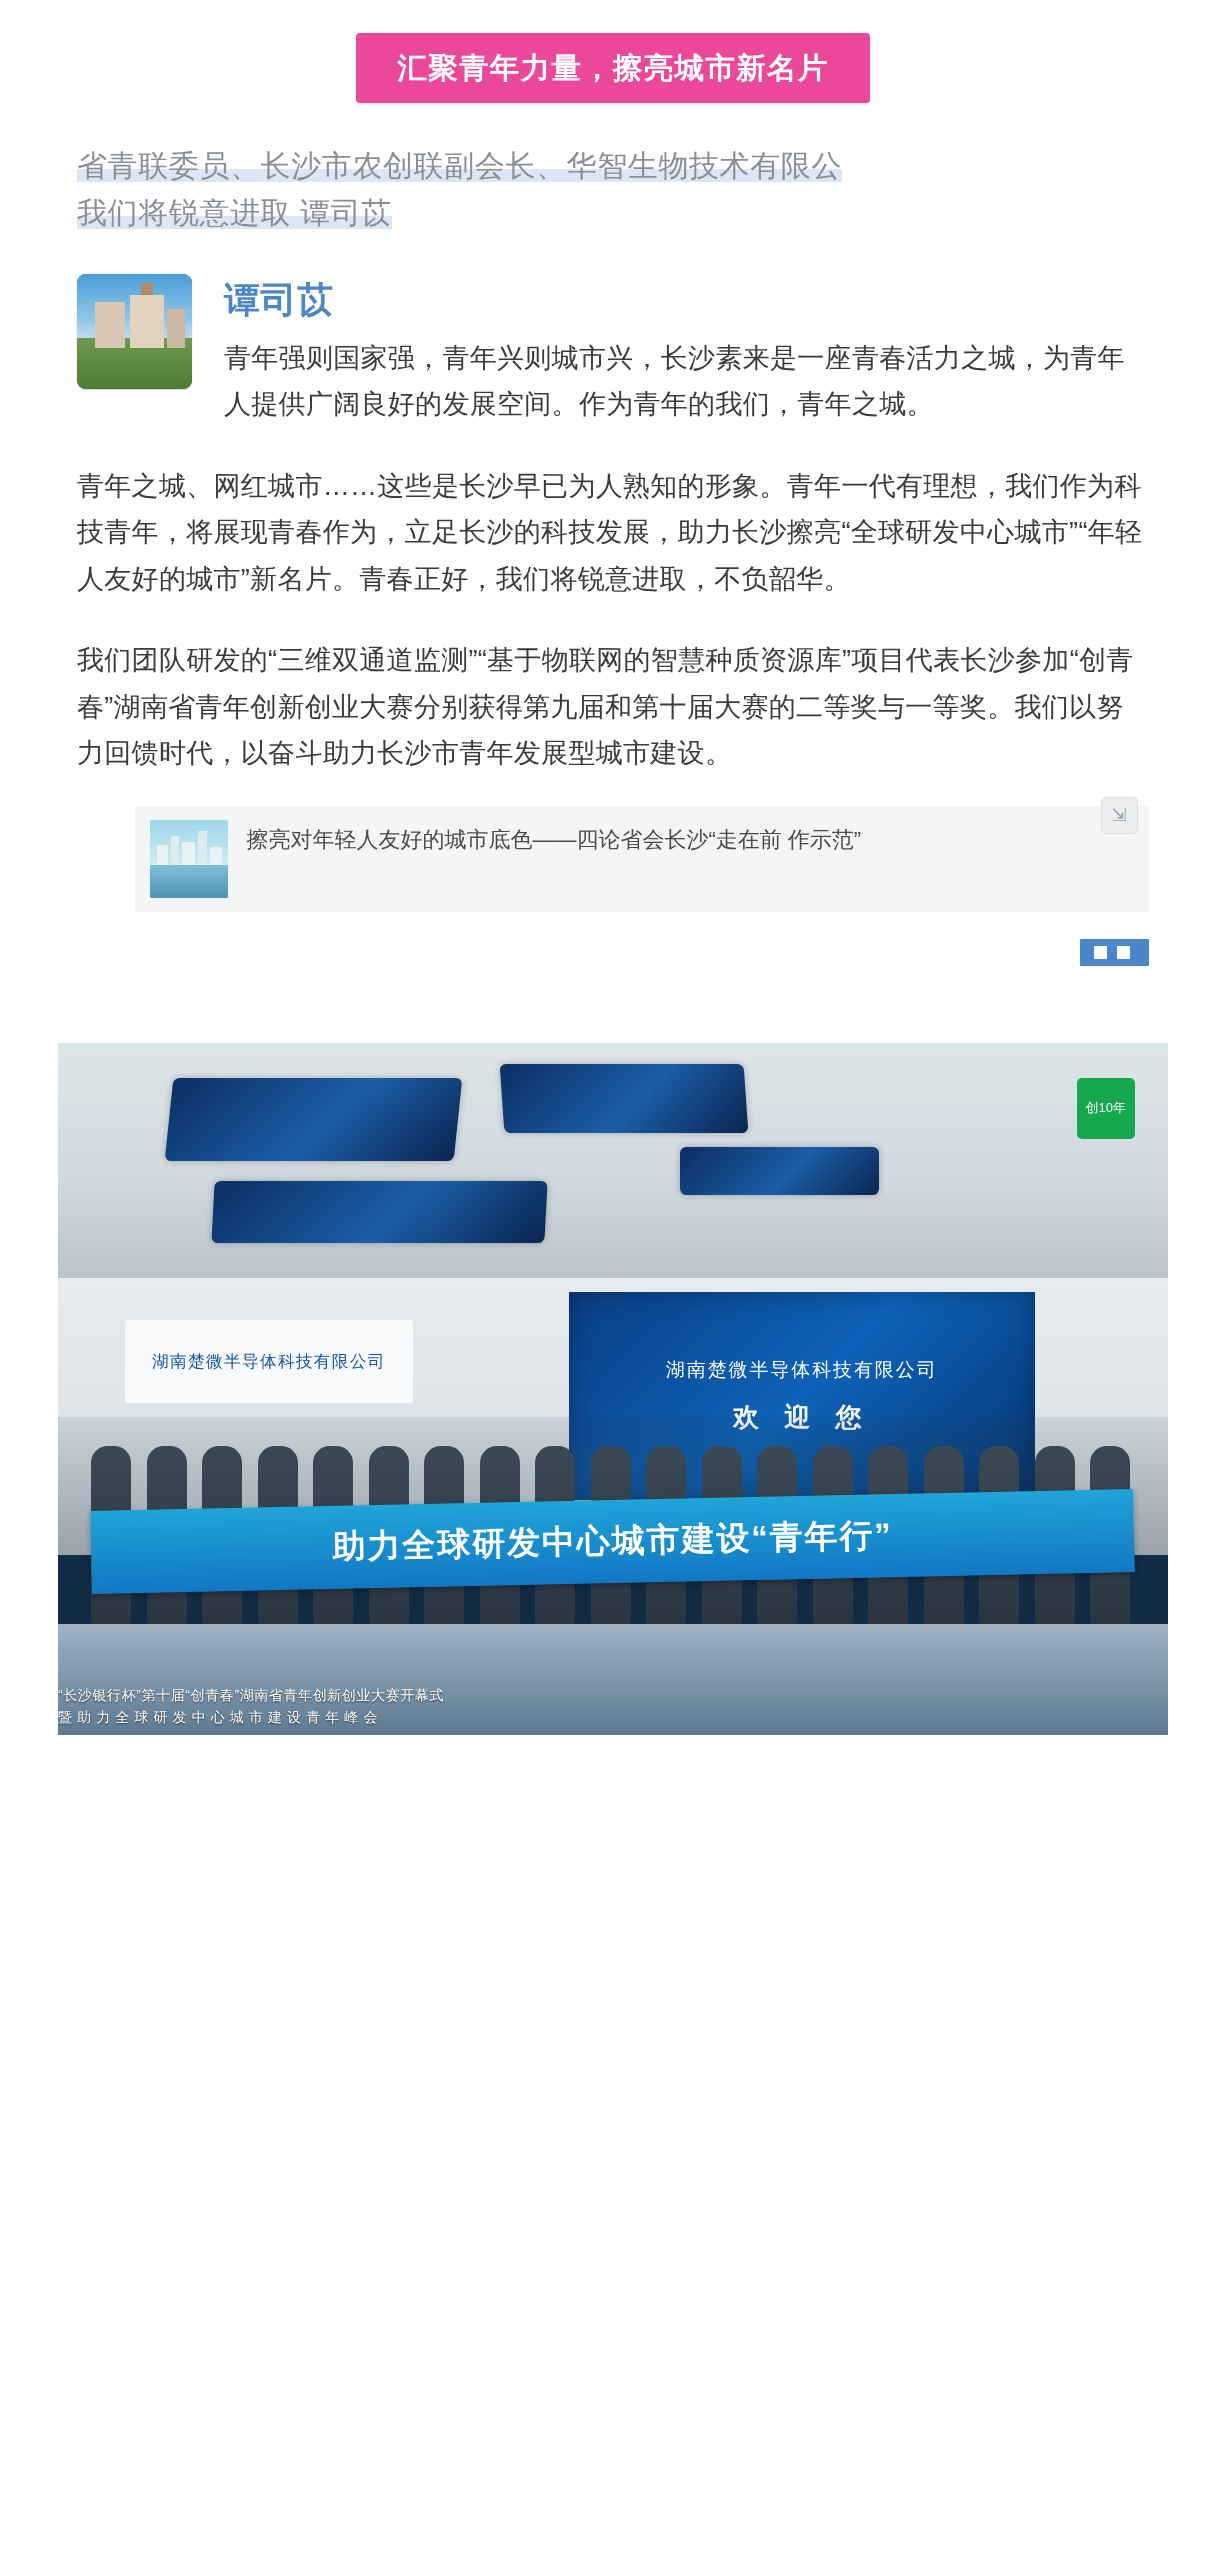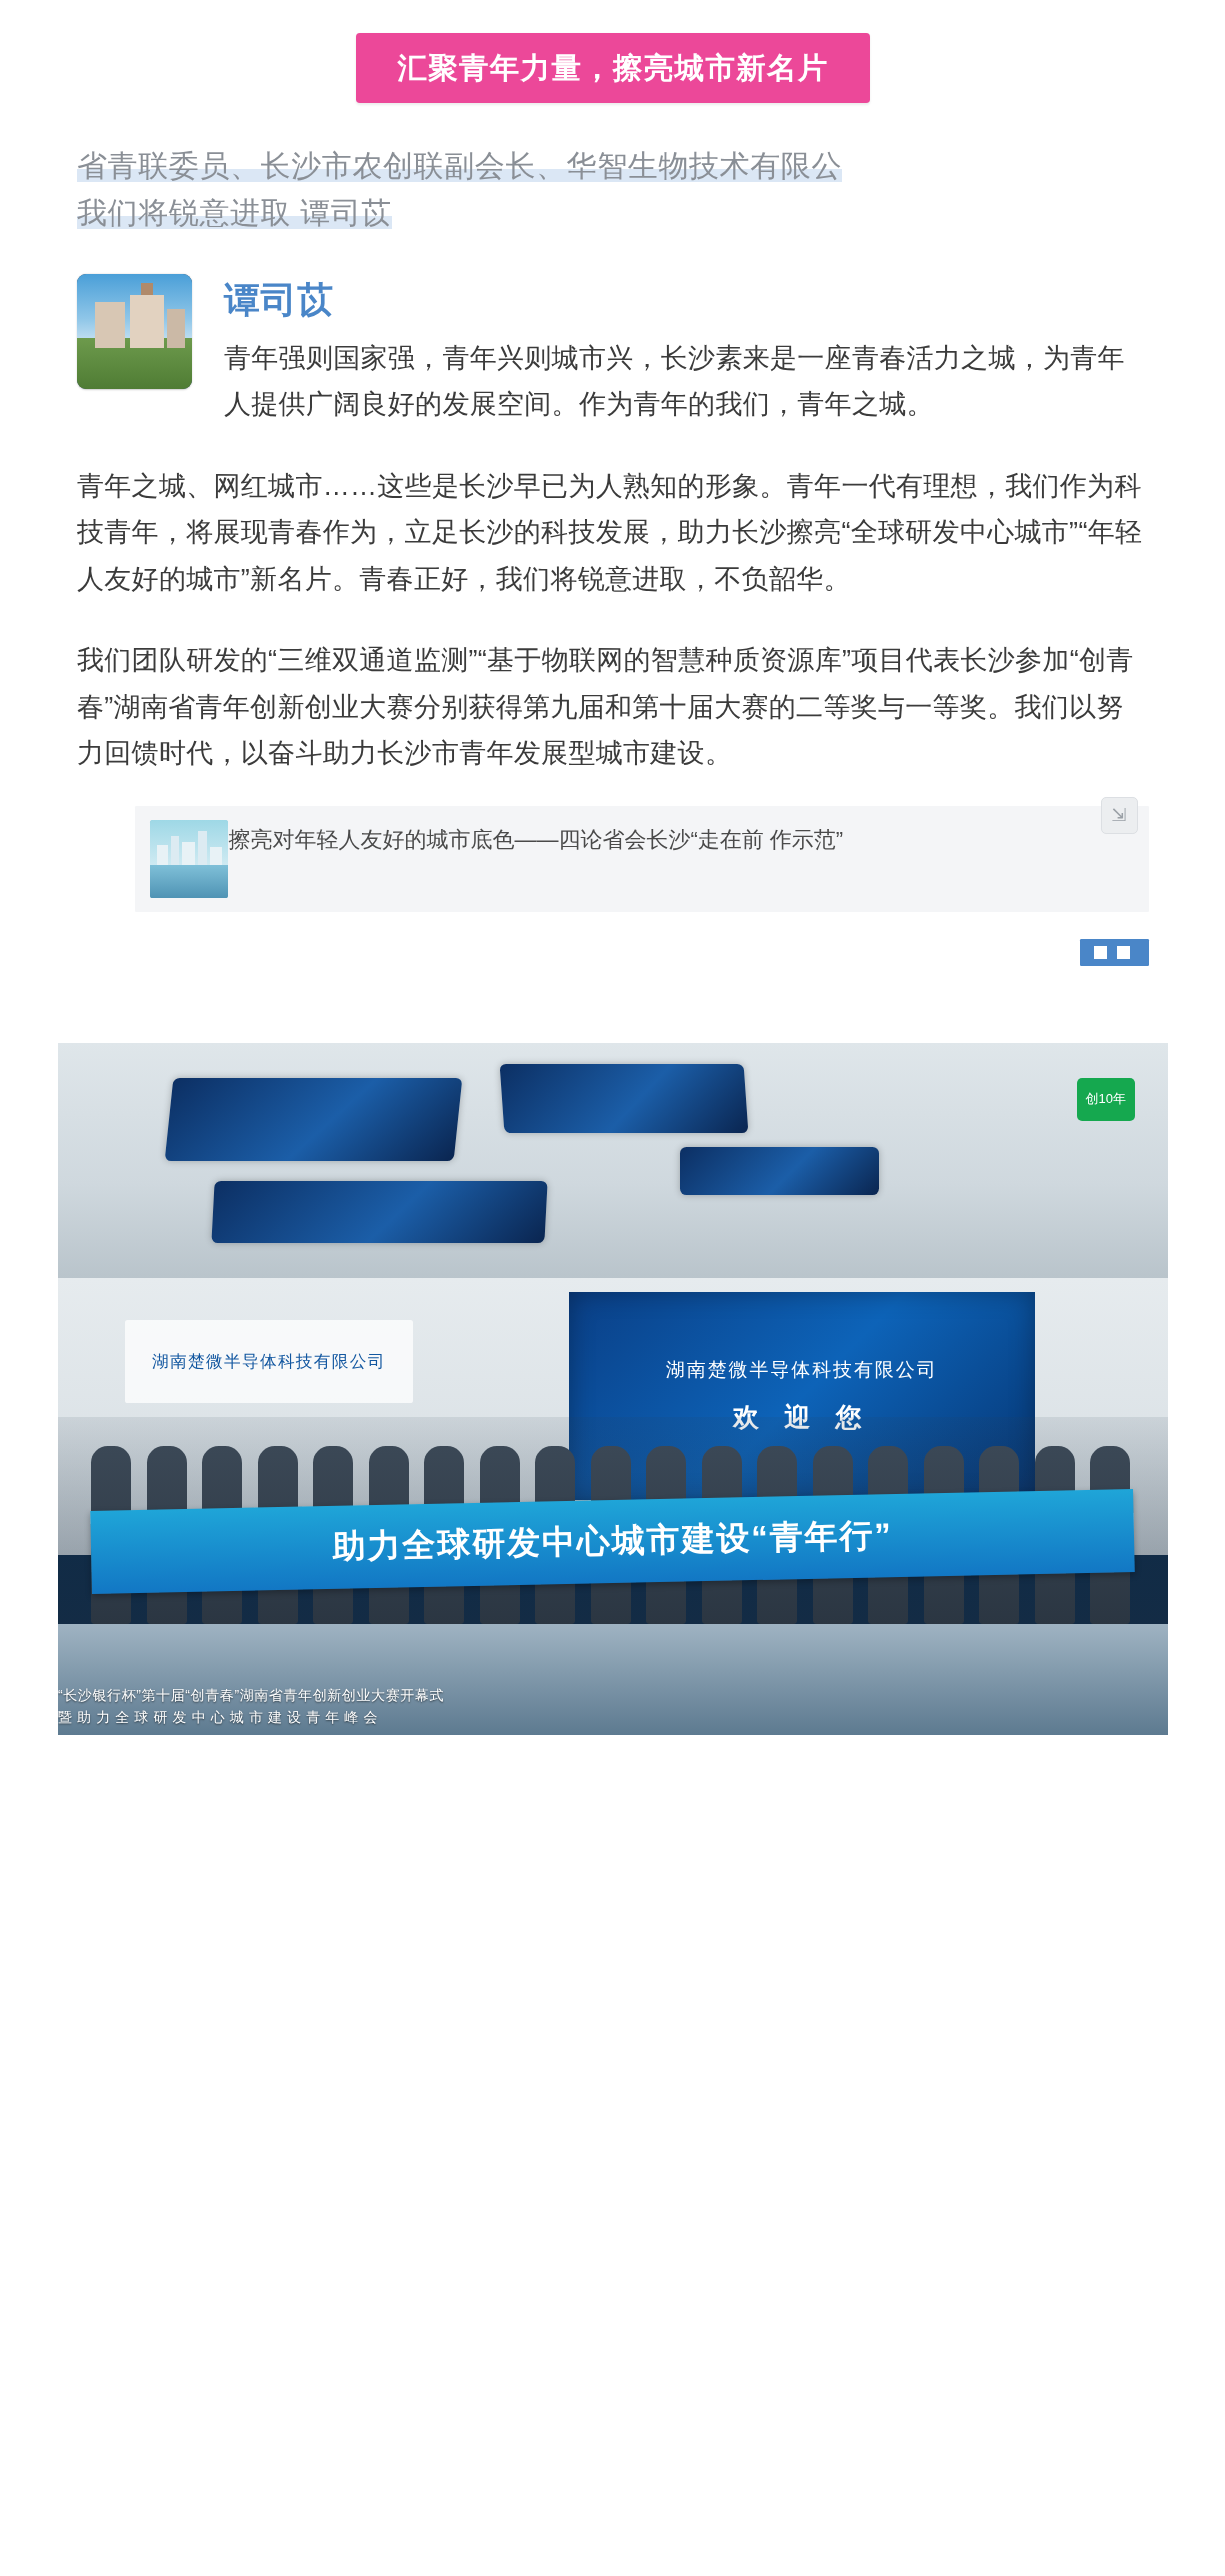--- a/index.html
+++ b/index.html
@@ -148,21 +148,21 @@
   .link-thumb .t-b {
     position:absolute; bottom:42%; background:#e8f2f6;
   }
   .link-thumb .t-b1 { left:8%; width:14%; height:26%; }
   .link-thumb .t-b2 { left:26%; width:11%; height:38%; background:#dcebf2;}
   .link-thumb .t-b3 { left:41%; width:16%; height:30%; }
   .link-thumb .t-b4 { left:61%; width:12%; height:44%; background:#dcebf2;}
   .link-thumb .t-b5 { left:77%; width:15%; height:24%; }
   .link-text {
     flex: 1 1 auto;
-    margin-left: 0;
+    margin-left: 18px;
     font-size: 22px;
     line-height: 1.5;
     color: #4a4a4a;
     padding-right: 58px;
     padding-top: 2.6px;
   }
   .link-badge {
     position: absolute;
     right: 11.5px;
     top: -9px;
@@ -279,21 +279,21 @@
     left: 0; right: 0; bottom: 6.4px;
     color: #ffffff;
     font-size: 14px;
     line-height: 1.6;
     letter-spacing: 0.6px;
     text-shadow: 0 0.6px 1.9px rgba(0,0,0,0.6);
   }
   .ph-corner {
     position: absolute;
     right: 3%; top: 5%;
-    width: 58px; height: 43px;
+    width: 58px; height: 61px;
     background: #15a84f;
     border-radius: 5.1px;
     color: #ffffff;
     font-size: 13px;
     display: flex; align-items: center; justify-content: center;
     text-align: center;
     line-height: 1.2;
   }
   .spacer-bottom { height: 26px; }
 </style>

